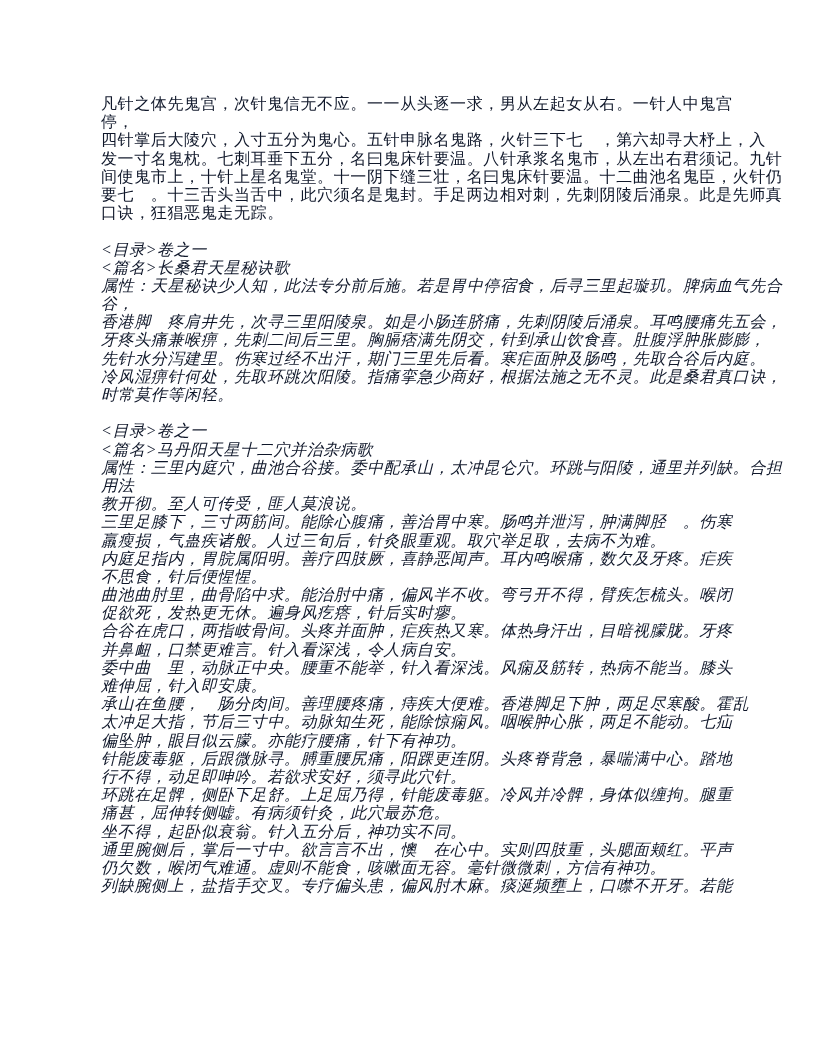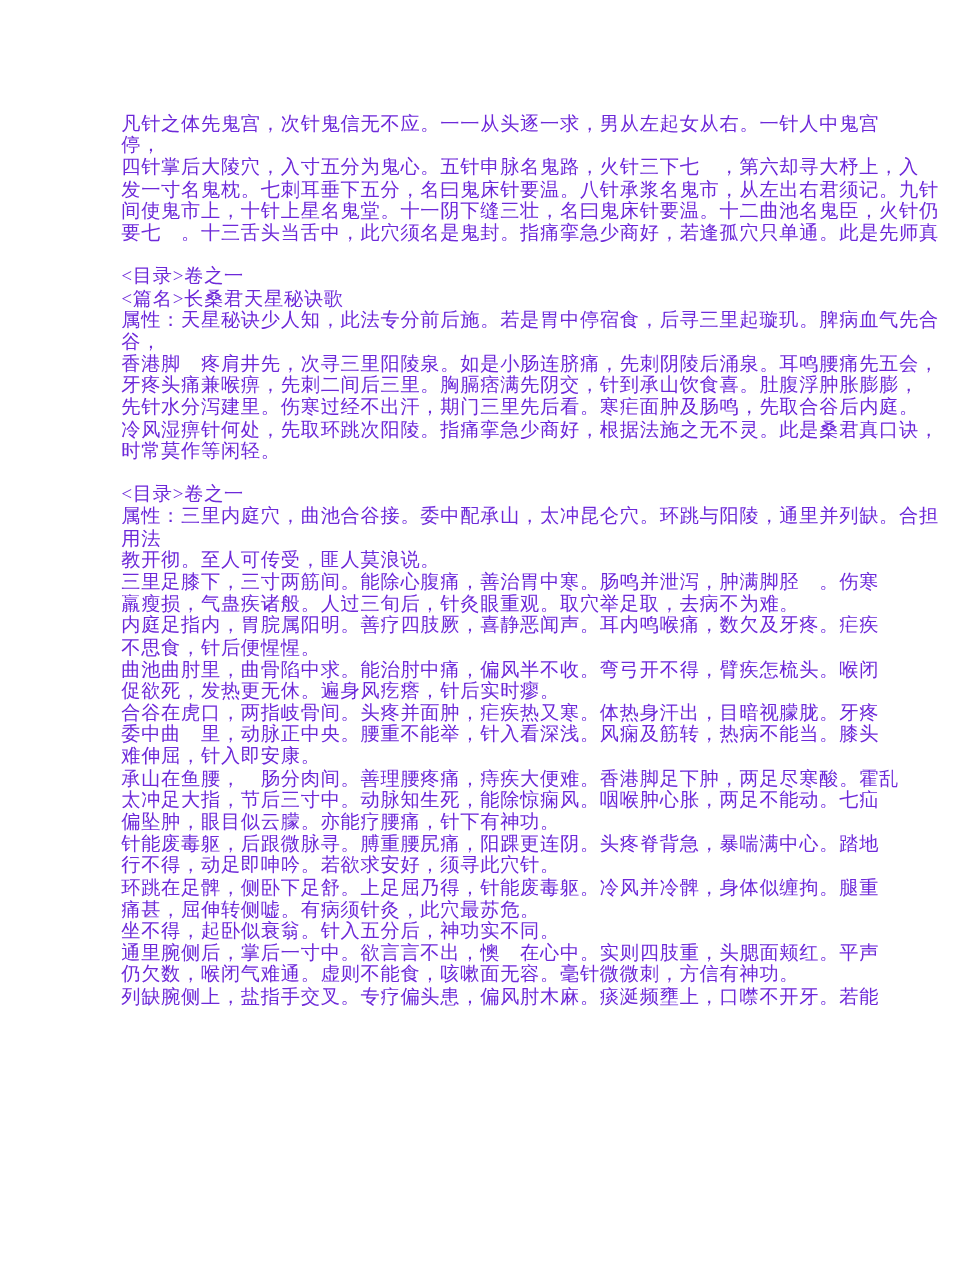--- a/index.html
+++ b/index.html
@@ -13,71 +13,75 @@
     width: 816px;
     height: 1056px;
     background: #ffffff;
     overflow: hidden;
   }
   .text-block {
     position: absolute;
     left: 101px;
     top: 95px;
     width: 622px;
-    color: #6d28d9;
+    color: #0f172a;
     font-family: "Liberation Serif", "DejaVu Serif", serif;
     font-size: 16px;
     line-height: 18.2px;
     letter-spacing: 0.62px;
   }
   .doc-section + .doc-section {
     margin-top: 18.2px; 
+    font-style: italic;
   }
   .line {
     white-space: pre;
     height: 18.2px;
     overflow: visible;
   }
 </style>
 </head>
 <body>
 
 <div class="page">
   <div class="text-block">
     <section class="doc-section">
         <div class="line">凡针之体先鬼宫，次针鬼信无不应。一一从头逐一求，男从左起女从右。一针人中鬼宫</div>
         <div class="line">停，</div>
         <div class="line">四针掌后大陵穴，入寸五分为鬼心。五针申脉名鬼路，火针三下七　，第六却寻大杼上，入</div>
         <div class="line">发一寸名鬼枕。七刺耳垂下五分，名曰鬼床针要温。八针承浆名鬼市，从左出右君须记。九针</div>
         <div class="line">间使鬼市上，十针上星名鬼堂。十一阴下缝三壮，名曰鬼床针要温。十二曲池名鬼臣，火针仍</div>
-        <div class="line">要七　。十三舌头当舌中，此穴须名是鬼封。指痛挛急少商好，若逢孤穴只单通。此是先师真</div>
+        <div class="line">要七　。十三舌头当舌中，此穴须名是鬼封。手足两边相对刺，先刺阴陵后涌泉。此是先师真</div>
+        <div class="line">口诀，狂猖恶鬼走无踪。</div>
       </section>
     <section class="doc-section">
         <div class="line">&lt;目录&gt;卷之一</div>
         <div class="line">&lt;篇名&gt;长桑君天星秘诀歌</div>
         <div class="line">属性：天星秘诀少人知，此法专分前后施。若是胃中停宿食，后寻三里起璇玑。脾病血气先合</div>
         <div class="line">谷，</div>
         <div class="line">香港脚　疼肩井先，次寻三里阳陵泉。如是小肠连脐痛，先刺阴陵后涌泉。耳鸣腰痛先五会，</div>
         <div class="line">牙疼头痛兼喉痹，先刺二间后三里。胸膈痞满先阴交，针到承山饮食喜。肚腹浮肿胀膨膨，</div>
         <div class="line">先针水分泻建里。伤寒过经不出汗，期门三里先后看。寒疟面肿及肠鸣，先取合谷后内庭。</div>
         <div class="line">冷风湿痹针何处，先取环跳次阳陵。指痛挛急少商好，根据法施之无不灵。此是桑君真口诀，</div>
         <div class="line">时常莫作等闲轻。</div>
       </section>
     <section class="doc-section">
         <div class="line">&lt;目录&gt;卷之一</div>
+        <div class="line">&lt;篇名&gt;马丹阳天星十二穴并治杂病歌</div>
         <div class="line">属性：三里内庭穴，曲池合谷接。委中配承山，太冲昆仑穴。环跳与阳陵，通里并列缺。合担</div>
         <div class="line">用法</div>
         <div class="line">教开彻。至人可传受，匪人莫浪说。</div>
         <div class="line">三里足膝下，三寸两筋间。能除心腹痛，善治胃中寒。肠鸣并泄泻，肿满脚胫　。伤寒</div>
         <div class="line">羸瘦损，气蛊疾诸般。人过三旬后，针灸眼重观。取穴举足取，去病不为难。</div>
         <div class="line">内庭足指内，胃脘属阳明。善疗四肢厥，喜静恶闻声。耳内鸣喉痛，数欠及牙疼。疟疾</div>
         <div class="line">不思食，针后便惺惺。</div>
         <div class="line">曲池曲肘里，曲骨陷中求。能治肘中痛，偏风半不收。弯弓开不得，臂疾怎梳头。喉闭</div>
         <div class="line">促欲死，发热更无休。遍身风疙瘩，针后实时瘳。</div>
         <div class="line">合谷在虎口，两指岐骨间。头疼并面肿，疟疾热又寒。体热身汗出，目暗视朦胧。牙疼</div>
+        <div class="line">并鼻衄，口禁更难言。针入看深浅，令人病自安。</div>
         <div class="line">委中曲　里，动脉正中央。腰重不能举，针入看深浅。风痫及筋转，热病不能当。膝头</div>
         <div class="line">难伸屈，针入即安康。</div>
         <div class="line">承山在鱼腰，　肠分肉间。善理腰疼痛，痔疾大便难。香港脚足下肿，两足尽寒酸。霍乱</div>
         <div class="line">太冲足大指，节后三寸中。动脉知生死，能除惊痫风。咽喉肿心胀，两足不能动。七疝</div>
         <div class="line">偏坠肿，眼目似云朦。亦能疗腰痛，针下有神功。</div>
         <div class="line">针能废毒躯，后跟微脉寻。膊重腰尻痛，阳踝更连阴。头疼脊背急，暴喘满中心。踏地</div>
         <div class="line">行不得，动足即呻吟。若欲求安好，须寻此穴针。</div>
         <div class="line">环跳在足髀，侧卧下足舒。上足屈乃得，针能废毒躯。冷风并冷髀，身体似缠拘。腿重</div>
         <div class="line">痛甚，屈伸转侧嘘。有病须针灸，此穴最苏危。</div>
         <div class="line">坐不得，起卧似衰翁。针入五分后，神功实不同。</div>

